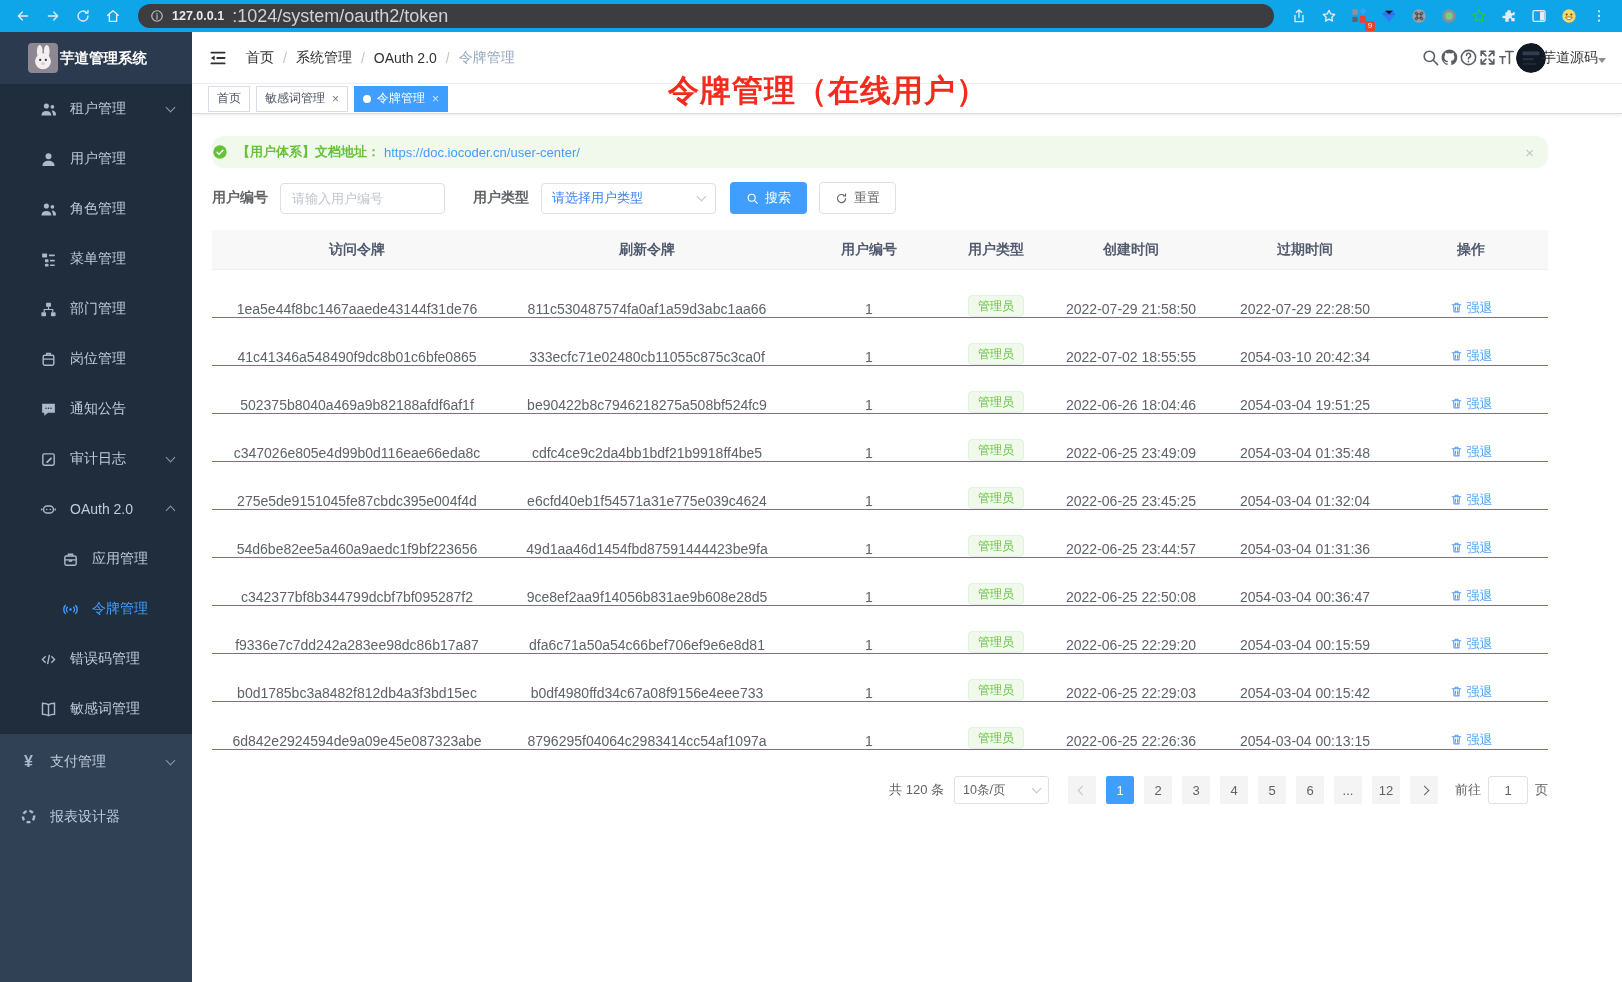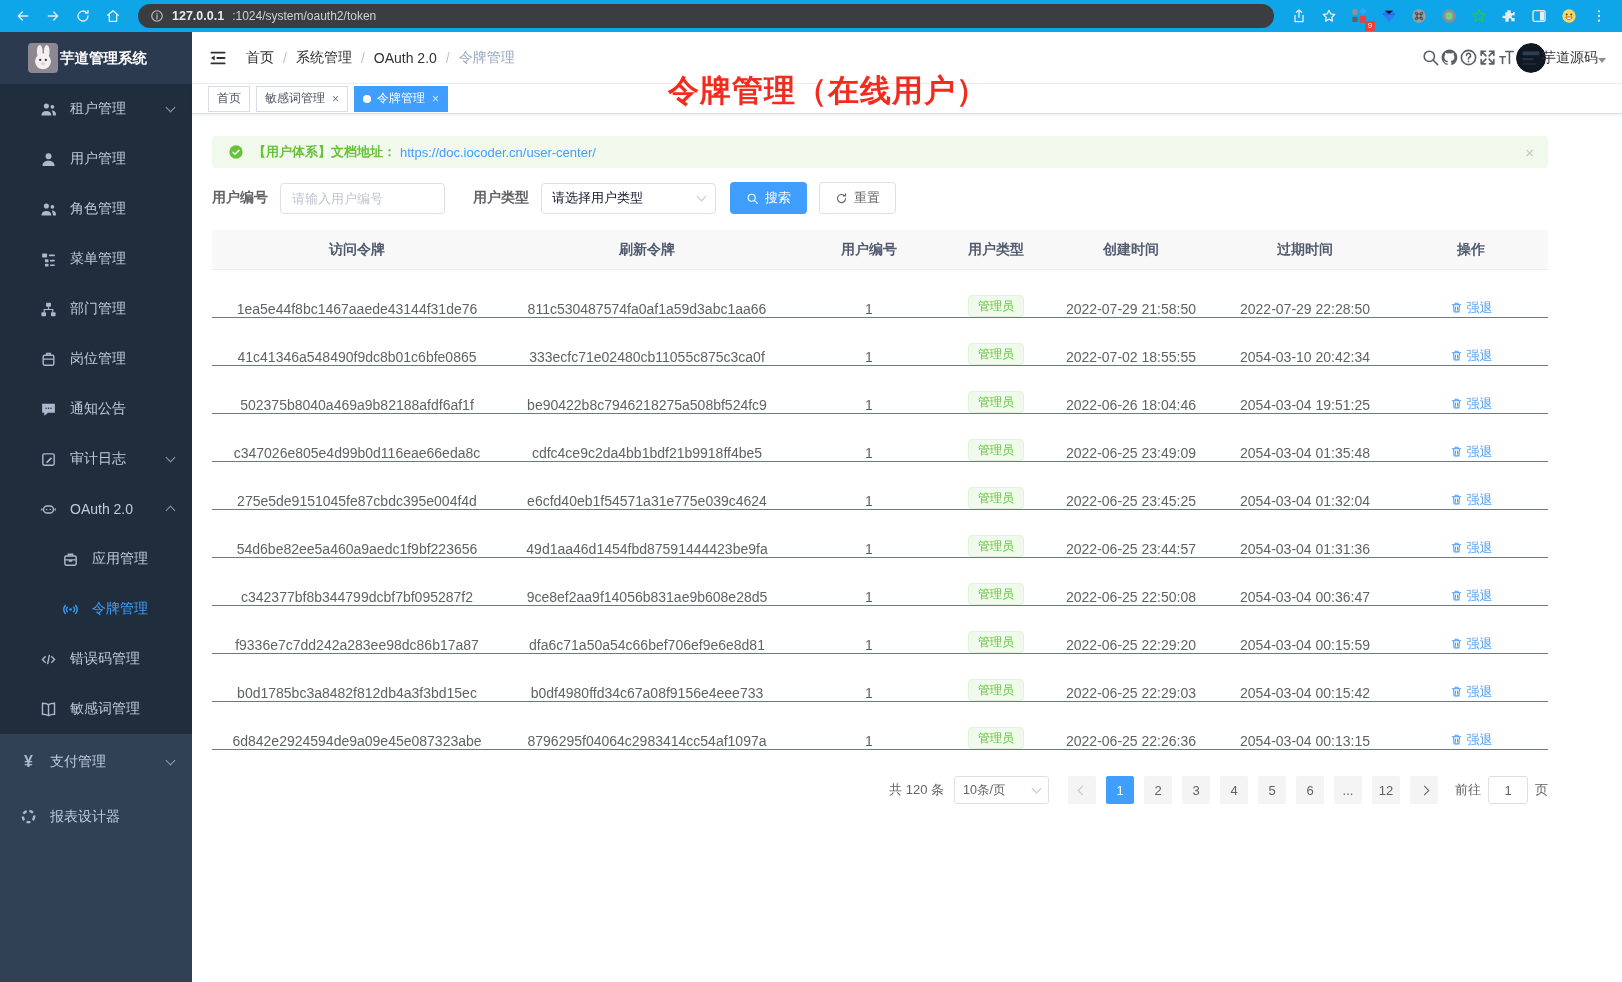--- a/index.html
+++ b/index.html
@@ -8,21 +8,21 @@
   .icn { display:inline-flex; align-items:center; justify-content:center; }
   .icn svg { width:100%; height:100%; }
 
   
   .browser-bar { height:32px; background:#0ea5e9; display:flex; align-items:center; padding:0 10px; gap:4px; }
   .nav-btn { width:26px; height:24px; display:flex; align-items:center; justify-content:center; color:#e8eaed; cursor:pointer; border-radius:4px; flex:0 0 auto; }
   .nav-btn svg { width:16px; height:16px; }
   .url-pill { flex:1; height:24px; margin:0 8px; background:#3c3d41; border-radius:12px; display:flex; align-items:center; padding:0 12px; gap:8px; min-width:0; cursor:text; }
   .url-info { width:14px; height:14px; color:#bdc1c6; flex:0 0 auto; }
   .url-host { color:#e8eaed; font-size:12.5px; font-weight:bold; white-space:nowrap; }
-  .url-path { color:#cfd2d6; font-size:12px; white-space:nowrap; }
+  .url-path { color:#cfd2d6; font-size:18px; white-space:nowrap; }
   .ext-wrap { position:relative; }
   .ext-badge { position:absolute; right:-3px; bottom:-3px; background:#e94235; color:#fff; font-size:8px; line-height:10px; min-width:10px; text-align:center; border-radius:2px; padding:0 1px; }
 
   
   .app { display:flex; height:950px; }
   .sidebar { width:192px; display:flex; flex-direction:column; background:#304156; flex:0 0 auto; }
   .logo-row { height:52px; background:#2c3a4f; display:flex; align-items:center; gap:2px; padding:0 28px; flex:0 0 auto; }
   .logo-img { width:30px; height:30px; border-radius:4px; overflow:hidden; flex:0 0 auto; }
   .logo-title { color:#fff; font-size:14.5px; font-weight:bold; white-space:nowrap; }
   .menu-dark { background:#1f2d3d; }
@@ -58,31 +58,31 @@
   .tag { height:26px; display:inline-flex; align-items:center; border:1px solid #d8dce5; background:#fff; color:#495060; font-size:12px; padding:0 8px; cursor:pointer; white-space:nowrap; }
   .tag .dot { display:none; }
   .tag.active { background:#409eff; border-color:#409eff; color:#fff; }
   .tag.active .dot { display:inline-block; width:8px; height:8px; border-radius:50%; background:#fff; margin-right:6px; }
   .tag .tclose { margin-left:7px; font-size:12px; opacity:.75; }
 
   .annotation { position:absolute; top:38px; left:476px; font-size:31px; font-weight:bold; color:#f22b1d; z-index:20; letter-spacing:1px; white-space:nowrap; }
 
   
   .content { padding:22px 74px 0 20px; }
-  .alert { height:32px; background:#f0f9eb; border-radius:4px; display:flex; align-items:center; padding:0 16px; font-size:13px; color:#67c23a; position:relative; }
+  .alert { height:32px; background:#f0f9eb; border-radius:12px; display:flex; align-items:center; padding:0 0; font-size:13px; color:#67c23a; position:relative; }
   .alert-check { width:16px; height:16px; margin-right:9px; flex:0 0 auto; }
   .alert-text { font-weight:bold; }
   .alert-link { color:#409eff; text-decoration:none; margin-left:4px; cursor:pointer; }
   .alert-close { position:absolute; right:14px; color:#c0c4cc; font-size:15px; cursor:pointer; line-height:1; }
 
   .filters { display:flex; align-items:center; margin:14px 0 16px; font-size:14px; }
   .f-label { font-weight:bold; color:#606266; margin-right:12px; white-space:nowrap; }
   .f-input { width:165px; height:31px; border:1px solid #dcdfe6; border-radius:4px; padding:0 11px; font-size:13px; color:#606266; outline:none; font-family:inherit; }
   .f-input::placeholder { color:#bfc4cc; }
-  .f-select { width:175px; height:31px; border:1px solid #dcdfe6; border-radius:4px; padding:0 10px; display:flex; align-items:center; justify-content:space-between; color:#0f172a; font-size:13px; cursor:pointer; }
+  .f-select { width:175px; height:31px; border:1px solid #dcdfe6; border-radius:4px; padding:0 10px; display:flex; align-items:center; justify-content:space-between; color:#3b82f6; font-size:13px; cursor:pointer; }
   .sel-chev { width:7px; height:7px; border-right:1.4px solid #c0c4cc; border-bottom:1.4px solid #c0c4cc; transform:rotate(45deg); margin-top:-3px; }
   .f-gap { width:28px; }
   .btn { height:32px; border-radius:4px; font-size:13px; display:inline-flex; align-items:center; gap:6px; padding:0 15px; cursor:pointer; border:1px solid transparent; font-family:inherit; }
   .btn-primary { background:#409eff; color:#fff; margin-left:14px; }
   .btn-plain { background:#fff; color:#606266; border-color:#dcdfe6; margin-left:12px; }
   .btn .icn { width:13px; height:13px; }
 
   
   .table { width:1336px; font-size:14px; color:#606266; }
   .t-head { display:flex; background:#f8f8f9; height:40px; align-items:center; font-weight:bold; color:#515a6e; border-bottom:1px solid #ebeef5; }

